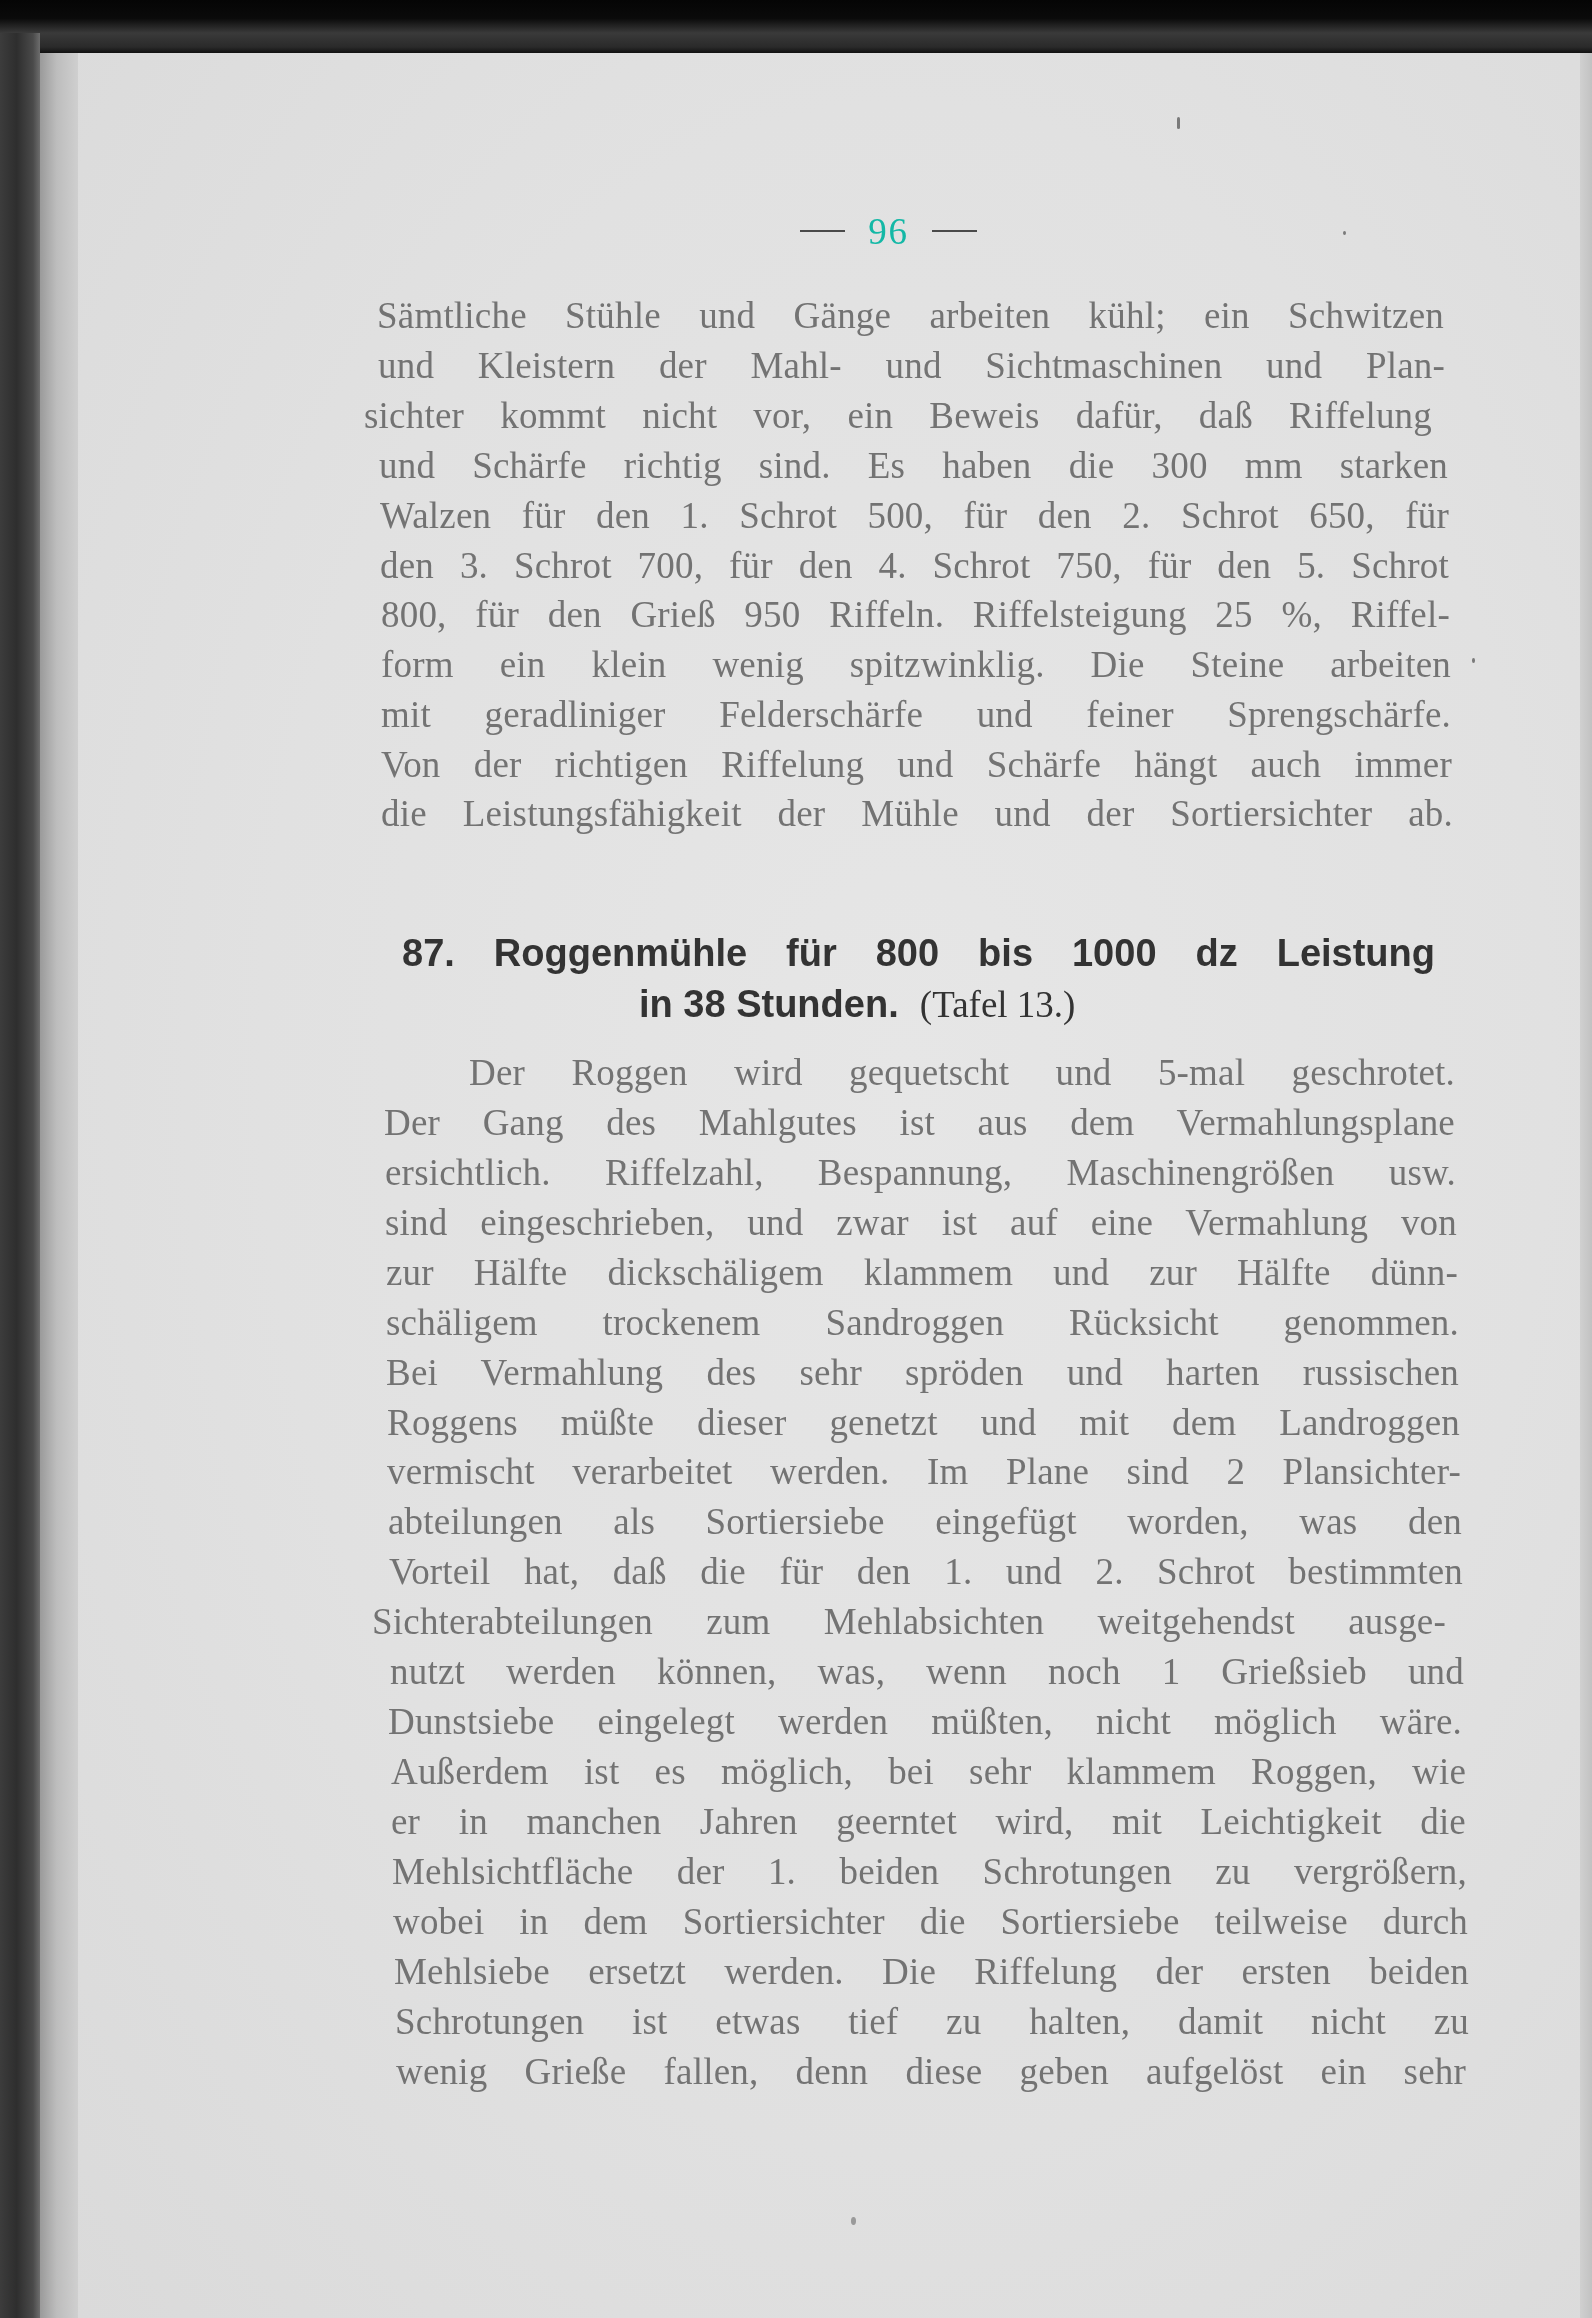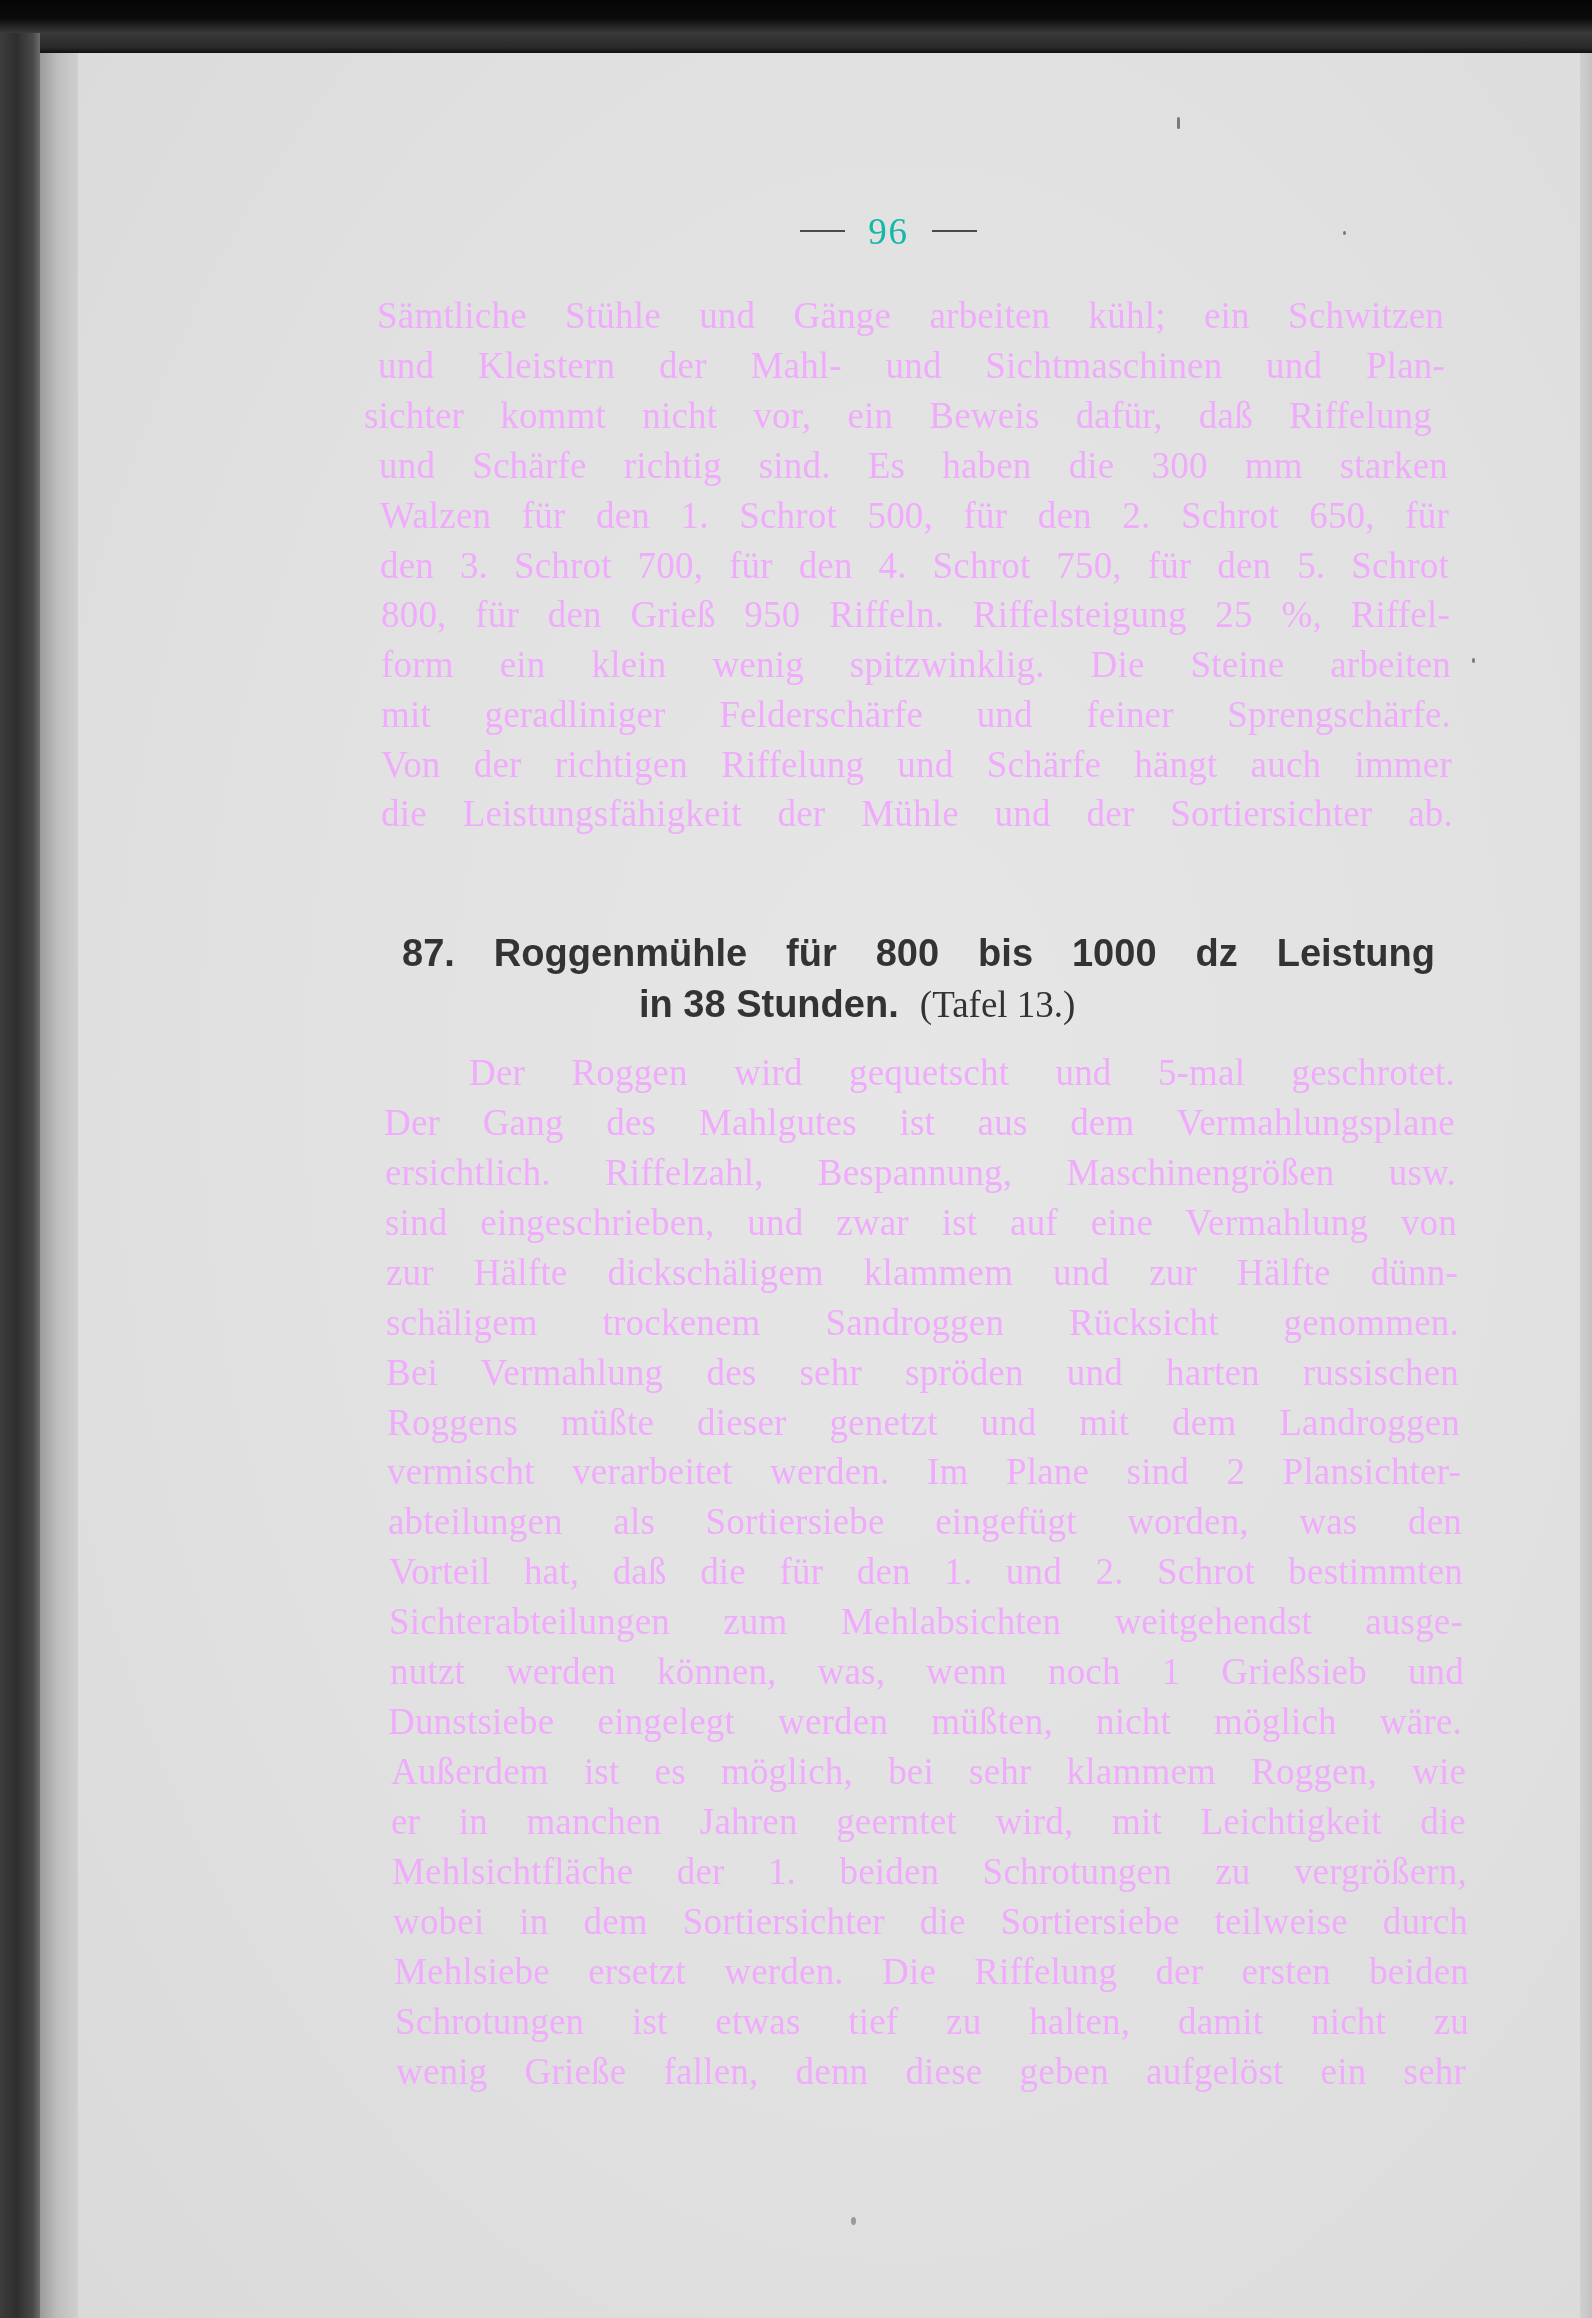--- a/index.html
+++ b/index.html
@@ -30,21 +30,21 @@
   }
   .folio {
     position: absolute; top: 210px; left: 800px; width: 177px; height: 42px;
     display: flex; align-items: center; justify-content: space-between;
     color: #14b8a6; font-size: 37px;
   }
   .folio .dash { display: inline-block; width: 45px; height: 2.5px; background: #4a4a4a; }
   .folio .num { letter-spacing: 1.7px; }
   .line {
     position: absolute; height: 50px; white-space: nowrap;
-    font-size: 37px; line-height: 50px; color: #f0abfc;
+    font-size: 37px; line-height: 50px; color: #737373;
     text-align: justify; text-align-last: justify;
     letter-spacing: 0.2px;
   }
   .heading {
     position: absolute; white-space: nowrap; color: #333;
     font-family: "Liberation Sans", "DejaVu Sans", sans-serif;
     font-weight: bold; font-size: 38px; line-height: 50px;
     text-align: justify; text-align-last: justify;
   }
   .heading .plain {
@@ -103,21 +103,21 @@
   <div class="line" style="left:384px;top:1098px;width:1071px;">Der Gang des Mahlgutes ist aus dem Vermahlungsplane</div>
   <div class="line" style="left:385px;top:1148px;width:1071px;">ersichtlich. Riffelzahl, Bespannung, Maschinengrößen usw.</div>
   <div class="line" style="left:385px;top:1198px;width:1072px;">sind eingeschrieben, und zwar ist auf eine Vermahlung von</div>
   <div class="line" style="left:386px;top:1248px;width:1072px;">zur Hälfte dickschäligem klammem und zur Hälfte dünn-</div>
   <div class="line" style="left:386px;top:1298px;width:1073px;">schäligem trockenem Sandroggen Rücksicht genommen.</div>
   <div class="line" style="left:386px;top:1348px;width:1073px;">Bei Vermahlung des sehr spröden und harten russischen</div>
   <div class="line" style="left:387px;top:1398px;width:1073px;">Roggens müßte dieser genetzt und mit dem Landroggen</div>
   <div class="line" style="left:387px;top:1447px;width:1074px;">vermischt verarbeitet werden. Im Plane sind 2 Plansichter-</div>
   <div class="line" style="left:388px;top:1497px;width:1074px;">abteilungen als Sortiersiebe eingefügt worden, was den</div>
   <div class="line" style="left:389px;top:1547px;width:1074px;">Vorteil hat, daß die für den 1. und 2. Schrot bestimmten</div>
-  <div class="line" style="left:389px;top:1597px;width:1074px;">Sichterabteilungen zum Mehlabsichten weitgehendst ausge-</div>
+  <div class="line" style="left:372px;top:1597px;width:1074px;">Sichterabteilungen zum Mehlabsichten weitgehendst ausge-</div>
   <div class="line" style="left:390px;top:1647px;width:1074px;">nutzt werden können, was, wenn noch 1 Grießsieb und</div>
   <div class="line" style="left:388px;top:1697px;width:1074px;">Dunstsiebe eingelegt werden müßten, nicht möglich wäre.</div>
   <div class="line" style="left:391px;top:1747px;width:1075px;">Außerdem ist es möglich, bei sehr klammem Roggen, wie</div>
   <div class="line" style="left:391px;top:1797px;width:1075px;">er in manchen Jahren geerntet wird, mit Leichtigkeit die</div>
   <div class="line" style="left:392px;top:1847px;width:1075px;">Mehlsichtfläche der 1. beiden Schrotungen zu vergrößern,</div>
   <div class="line" style="left:393px;top:1897px;width:1075px;">wobei in dem Sortiersichter die Sortiersiebe teilweise durch</div>
   <div class="line" style="left:394px;top:1947px;width:1075px;">Mehlsiebe ersetzt werden. Die Riffelung der ersten beiden</div>
   <div class="line" style="left:395px;top:1997px;width:1074px;">Schrotungen ist etwas tief zu halten, damit nicht zu</div>
   <div class="line" style="left:396px;top:2047px;width:1070px;">wenig Grieße fallen, denn diese geben aufgelöst ein sehr</div>
 </div>

